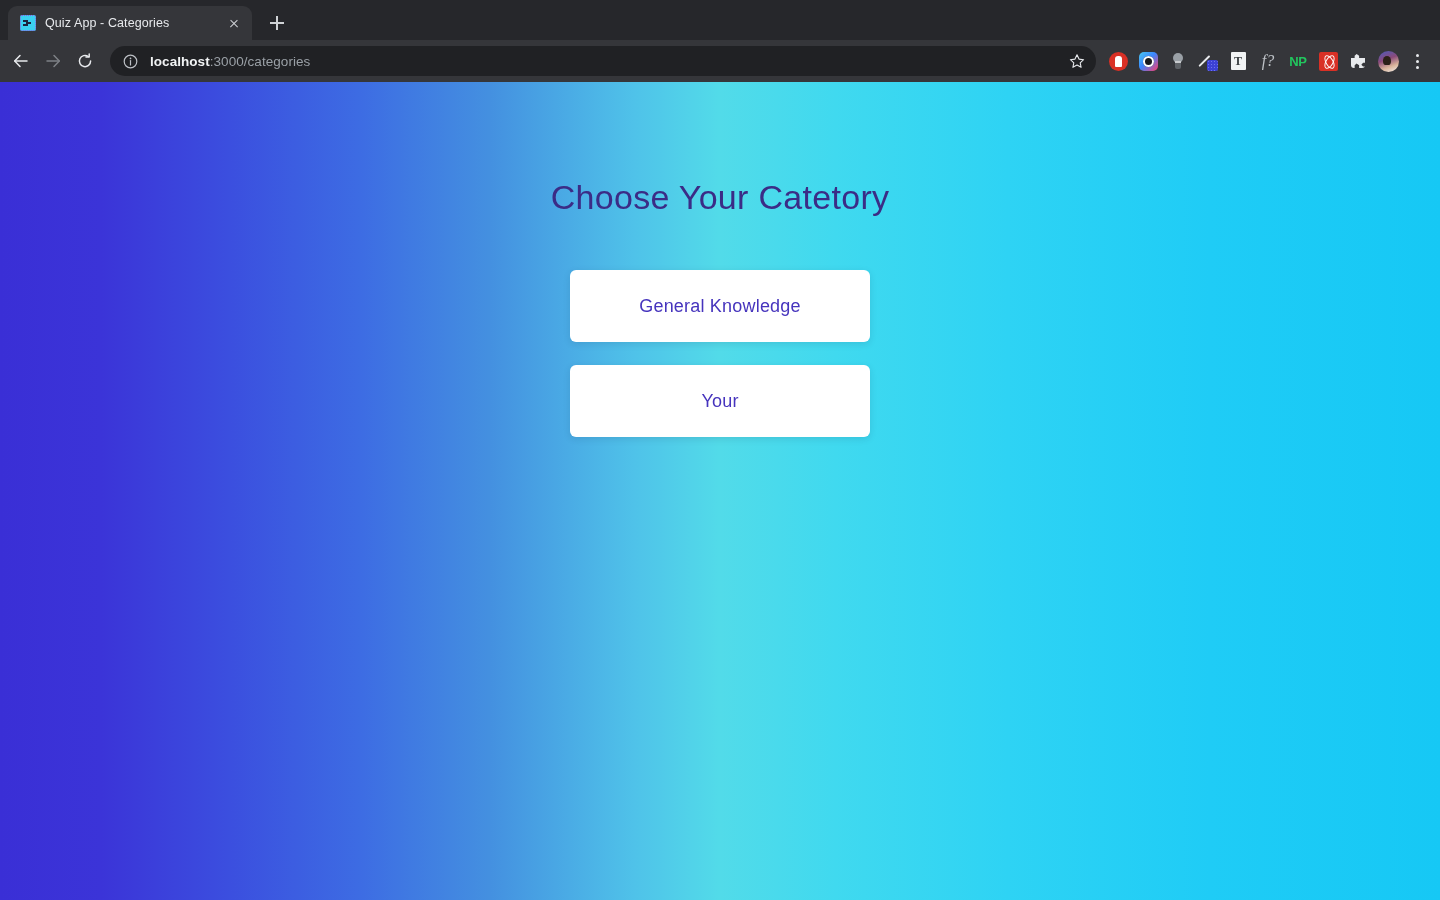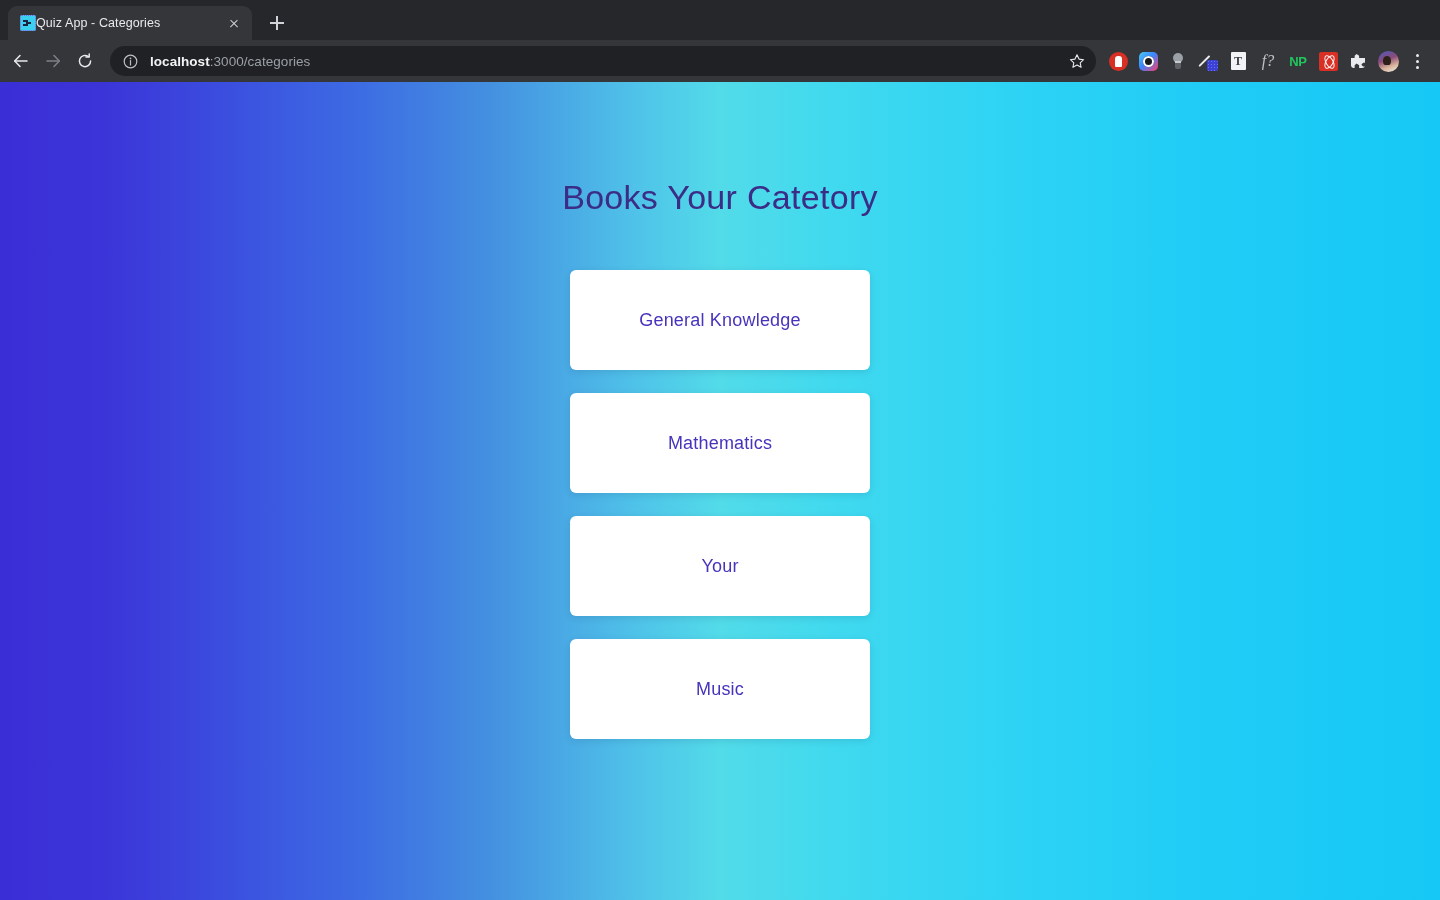--- a/index.html
+++ b/index.html
@@ -23,20 +23,21 @@
     position: relative;
   }
   .tab {
     height: 34px;
     width: 244px;
     background: #35363a;
     border-radius: 9px 9px 0 0;
     display: flex;
     align-items: center;
     padding: 0 8px 0 12px;
+    gap: 9px;
   }
   .favicon {
     width: 16px; height: 16px;
     flex: 0 0 16px;
     background: #3ad0f0;
     border-radius: 2px;
     position: relative;
     overflow: hidden;
   }
   .favicon::before {
@@ -355,21 +356,21 @@
 
   #category-list {
     display: flex;
     flex-direction: column;
     gap: 23px;
     width: 300px;
   }
 
   .category-card {
     width: 300px;
-    height: 100px;
+    height: 72px;
     background: #ffffff;
     border-radius: 6px;
     box-shadow: 0 2px 7px rgba(20, 40, 80, 0.13);
     display: flex;
     align-items: center;
     justify-content: center;
     cursor: pointer;
   }
   .category-label {
     font-size: 18px;
@@ -463,31 +464,25 @@
 
     <div id="menu-btn">
       <span></span>
       <span></span>
       <span></span>
     </div>
   </div>
 
   <div id="viewport">
     <div id="page">
-      <h1 id="page-title">Books Your Catetory</h1>
+      <h1 id="page-title">Choose Your Catetory</h1>
       <div id="category-list">
         <div class="category-card">
           <span class="category-label">General Knowledge</span>
         </div>
         <div class="category-card">
-          <span class="category-label">Mathematics</span>
-        </div>
-        <div class="category-card">
           <span class="category-label">Your</span>
         </div>
-        <div class="category-card">
-          <span class="category-label">Music</span>
-        </div>
       </div>
     </div>
   </div>
 
 </div>
 
 </body></html>

